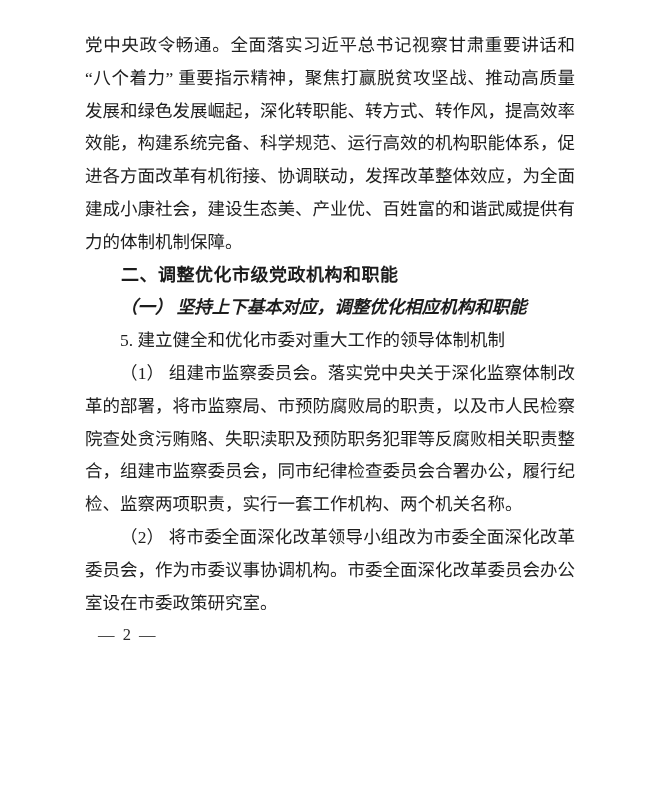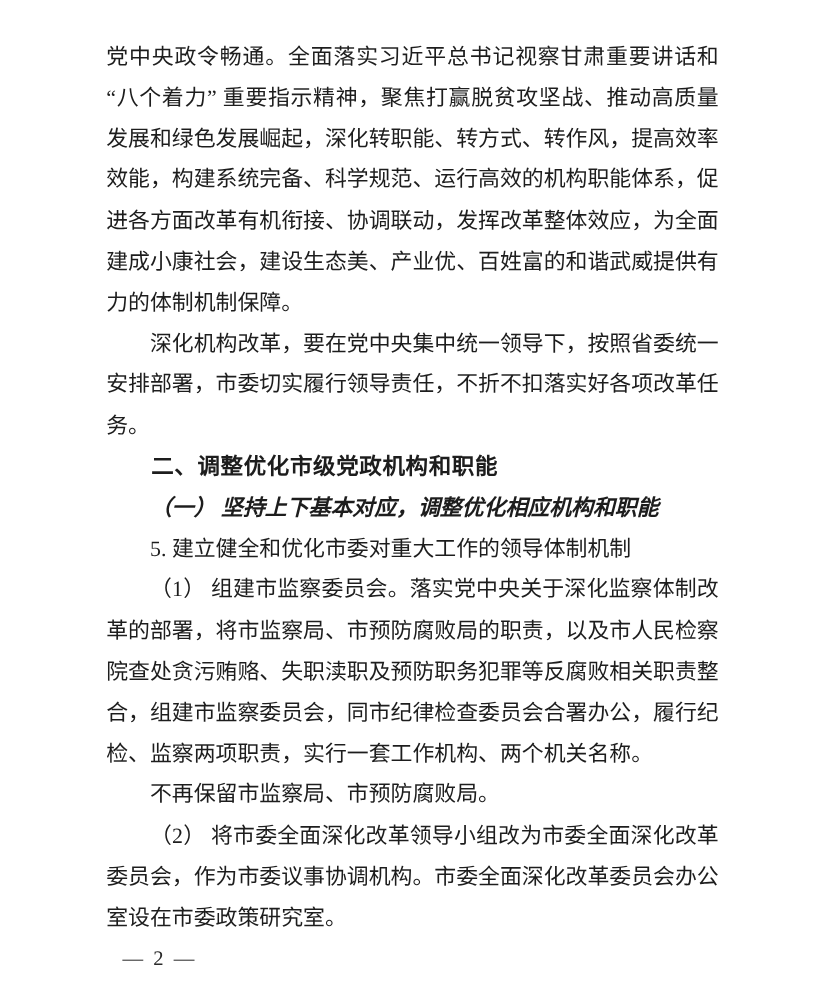--- a/index.html
+++ b/index.html
@@ -58,29 +58,27 @@
     color: #2a2a2a;
   }
 </style>
 </head>
 <body>
 
 <div class="doc-page">
 
   <p class="para-continued">党中央政令畅通。全面落实习近平总书记视察甘肃重要讲话和“八个着力” 重要指示精神，聚焦打赢脱贫攻坚战、推动高质量发展和绿色发展崛起，深化转职能、转方式、转作风，提高效率效能，构建系统完备、科学规范、运行高效的机构职能体系，促进各方面改革有机衔接、协调联动，发挥改革整体效应，为全面建成小康社会，建设生态美、产业优、百姓富的和谐武威提供有力的体制机制保障。</p>
 
-  <p class="para">深化机构改革，要在党中央集中统一领导下，按照省委统一安排部署，市委切实履行领导责任，不折不扣落实好各项改革任务。</p>
 
   <p class="heading-bold">二、调整优化市级党政机构和职能</p>
 
   <p class="heading-kai">（一） 坚持上下基本对应，调整优化相应机构和职能</p>
 
   <p class="para">5. 建立健全和优化市委对重大工作的领导体制机制</p>
 
   <p class="para">（1） 组建市监察委员会。落实党中央关于深化监察体制改革的部署，将市监察局、市预防腐败局的职责，以及市人民检察院查处贪污贿赂、失职渎职及预防职务犯罪等反腐败相关职责整合，组建市监察委员会，同市纪律检查委员会合署办公，履行纪检、监察两项职责，实行一套工作机构、两个机关名称。</p>
 
-  <p class="para">不再保留市监察局、市预防腐败局。</p>
 
   <p class="para">（2） 将市委全面深化改革领导小组改为市委全面深化改革委员会，作为市委议事协调机构。市委全面深化改革委员会办公室设在市委政策研究室。</p>
 
   <div class="page-footer">— 2 —</div>
 
 </div>
 
 </body></html>

